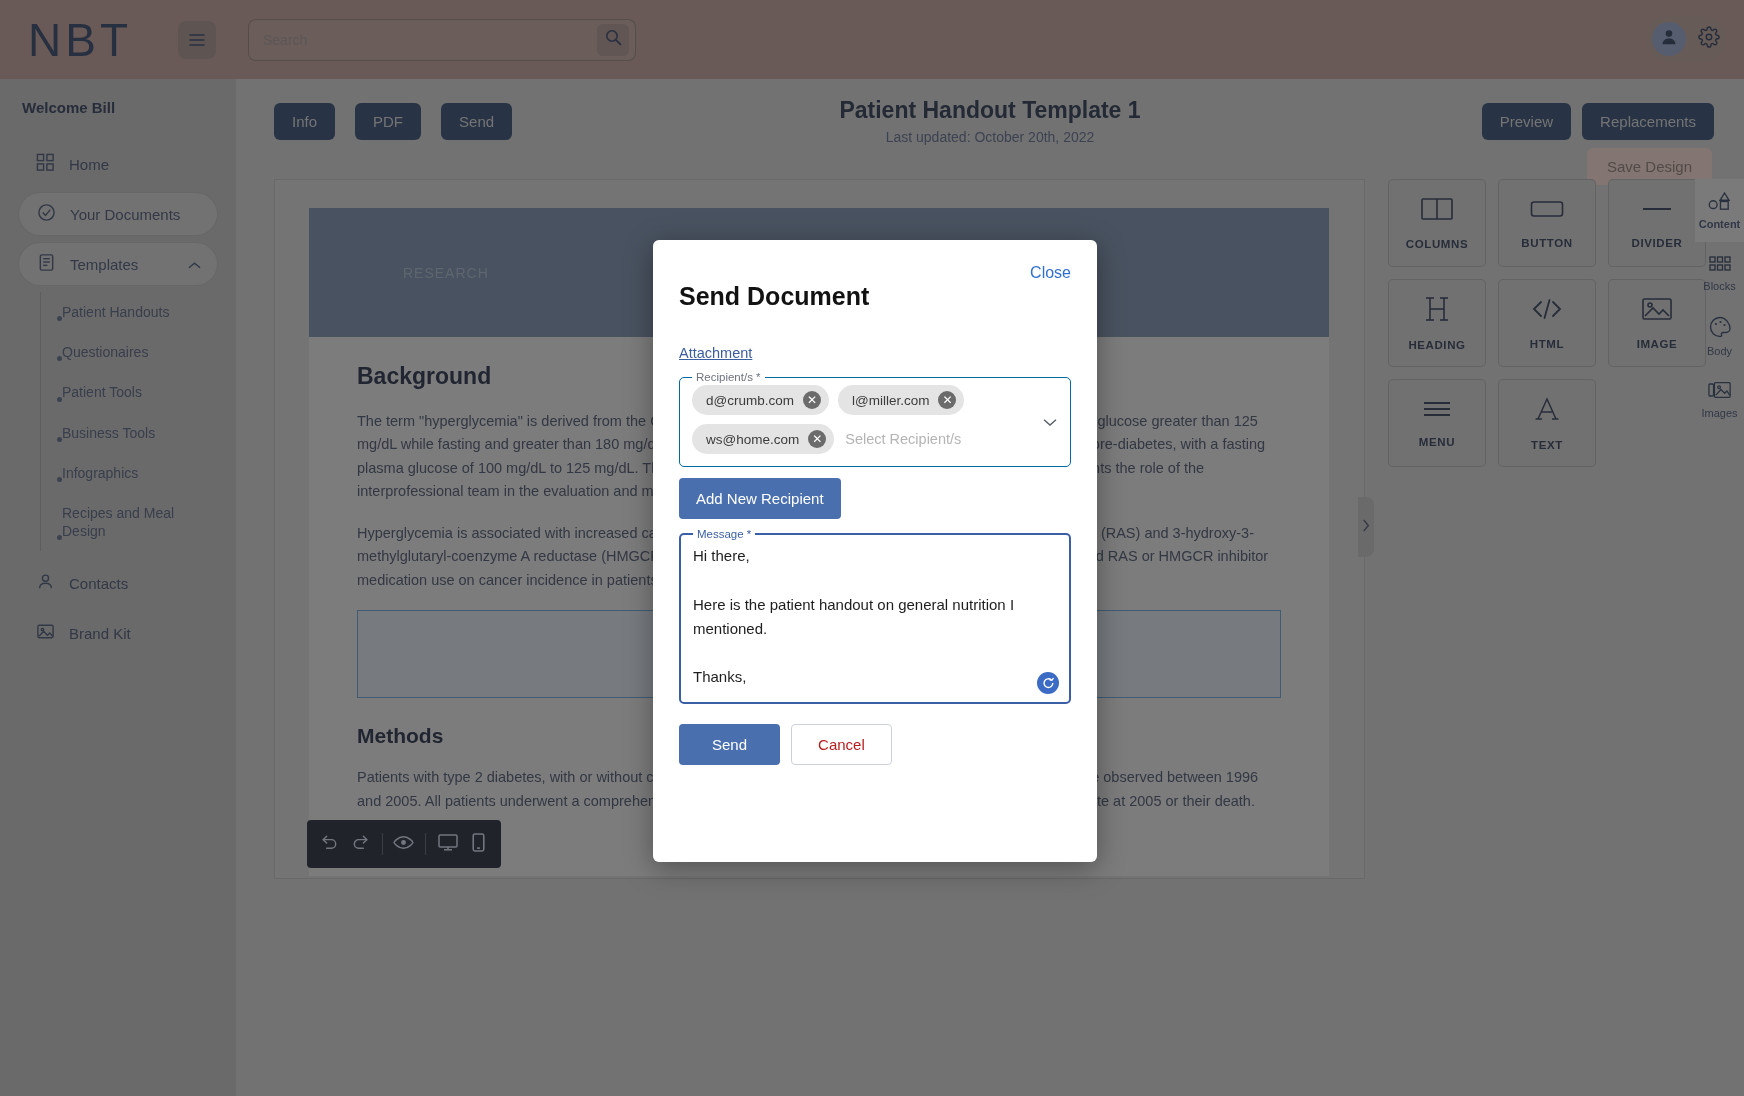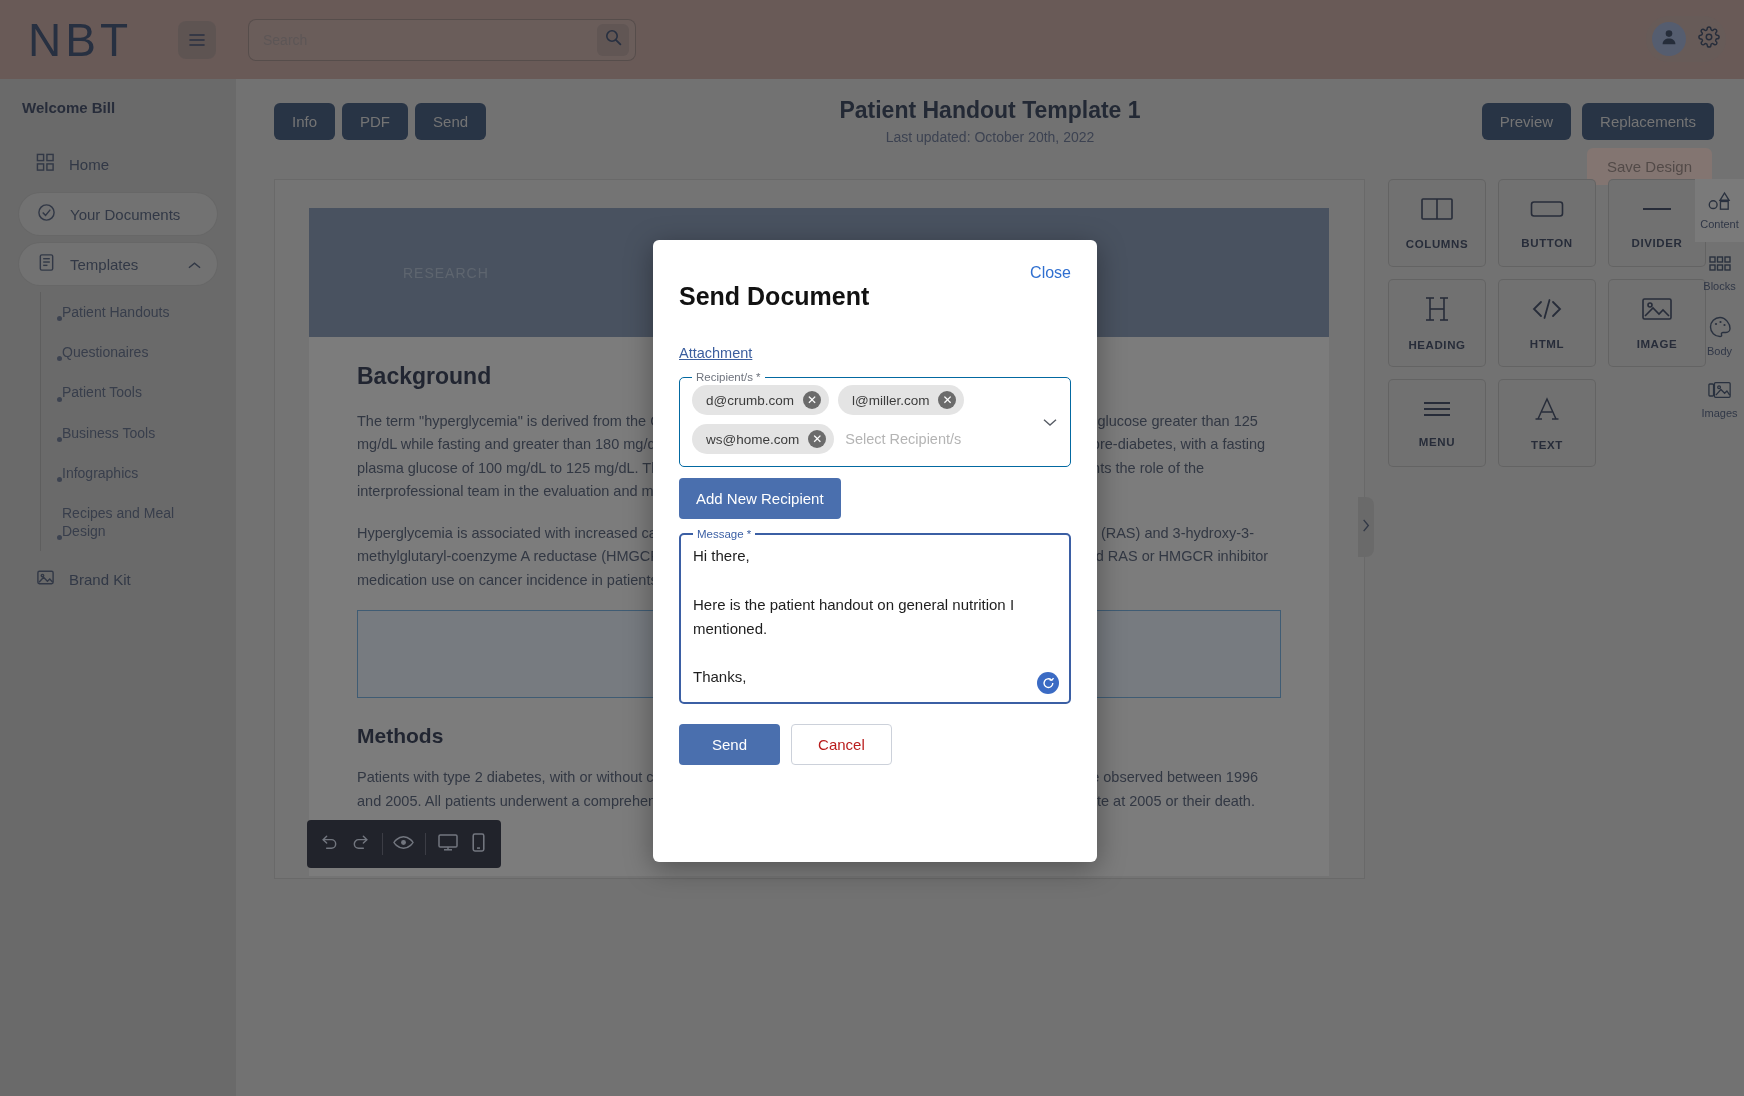--- a/index.html
+++ b/index.html
@@ -87,21 +87,21 @@
 
   
   .main { position: absolute; left: 236px; top: 79px; width: 1508px; height: 1017px; background: #9a9a9a; }
   .toolbar { position: relative; height: 105px; }
   .btn {
     border: none; border-radius: 6px; cursor: pointer;
     font-family: "Liberation Sans", sans-serif; font-size: 15px;
     color: #9d9d9d; background: #2d3e57;
     padding: 10px 18px;
   }
-  .tb-left { position: absolute; left: 38px; top: 24px; display: flex; gap: 7px; }
+  .tb-left { position: absolute; left: 38px; top: 24px; display: flex; gap: 20px; }
   .tb-center { position:absolute; left:0; right:0; top: 18px; text-align:center; pointer-events:none;}
   .doc-title { font-size: 23px; font-weight: bold; color: #262f40; }
   .doc-sub { font-size: 14px; color: #4a5369; margin-top: 5px; }
   .tb-right { position: absolute; right: 30px; top: 24px; display:flex; gap: 11px; }
   .save-design {
     position: absolute; right: 32px; top: 69px;
     background: #b39e98; color: #6b5f5c; padding: 10px 20px;
     border-radius: 6px; border: none; cursor: pointer; font-size: 15px;
     font-family: "Liberation Sans", sans-serif;
   }
@@ -157,21 +157,21 @@
   }
   .pal-label { font-size: 11.5px; font-weight: bold; letter-spacing: .6px; color: #2b3346; }
 
   .rtabs {
     position: absolute; left: 1459px; top: 100px; width: 49px;
   }
   .rtab {
     height: 63px; display:flex; flex-direction:column; align-items:center;
     justify-content:center; gap: 5px; cursor: pointer; color:#2f3a4e;
   }
-  .rtab.active { background: #a5a5a5; }
+  .rtab.active { background: #a5a5a5; font-weight: bold; }
   .rtab span { font-size: 11px; color:#39435a; }
 
   
   .overlay {
     position: absolute; left:0; top:0; width: 1744px; height: 1096px;
     background: rgba(30,30,30,.32);
   }
   .modal {
     position: absolute; left: 653px; top: 240px; width: 444px; height: 622px;
     background: #fff; border-radius: 6px;
@@ -359,20 +359,29 @@
       <div class="sub-item">
         <span class="bullet"></span>
         <span class="lbl">Infographics</span>
       </div>
       <div class="sub-item">
         <span class="bullet"></span>
         <span class="lbl">Recipes and Meal Design</span>
       </div>
     </div>
 
+    <div class="nav-item" style="margin-top:10px;">
+      <span>
+        <svg width="19" height="19" viewBox="0 0 20 20" fill="none" stroke="#3b4559" stroke-width="1.5">
+          <circle cx="10" cy="6.5" r="3.2"></circle>
+          <path d="M3.8 17c0-3.4 2.8-5.2 6.2-5.2s6.2 1.8 6.2 5.2"></path>
+        </svg>
+      </span>
+      <span>Contacts</span>
+    </div>
 
     <div class="nav-item">
       <span>
         <svg width="19" height="19" viewBox="0 0 20 20" fill="none" stroke="#3b4559" stroke-width="1.5">
           <rect x="2" y="3.5" width="16" height="13" rx="1.5"></rect>
           <circle cx="6.8" cy="8" r="1.3"></circle>
           <polyline points="3.2,15 8,9.8 12,14 14.5,11.5 17.6,15"></polyline>
         </svg>
       </span>
       <span>Brand Kit</span>

